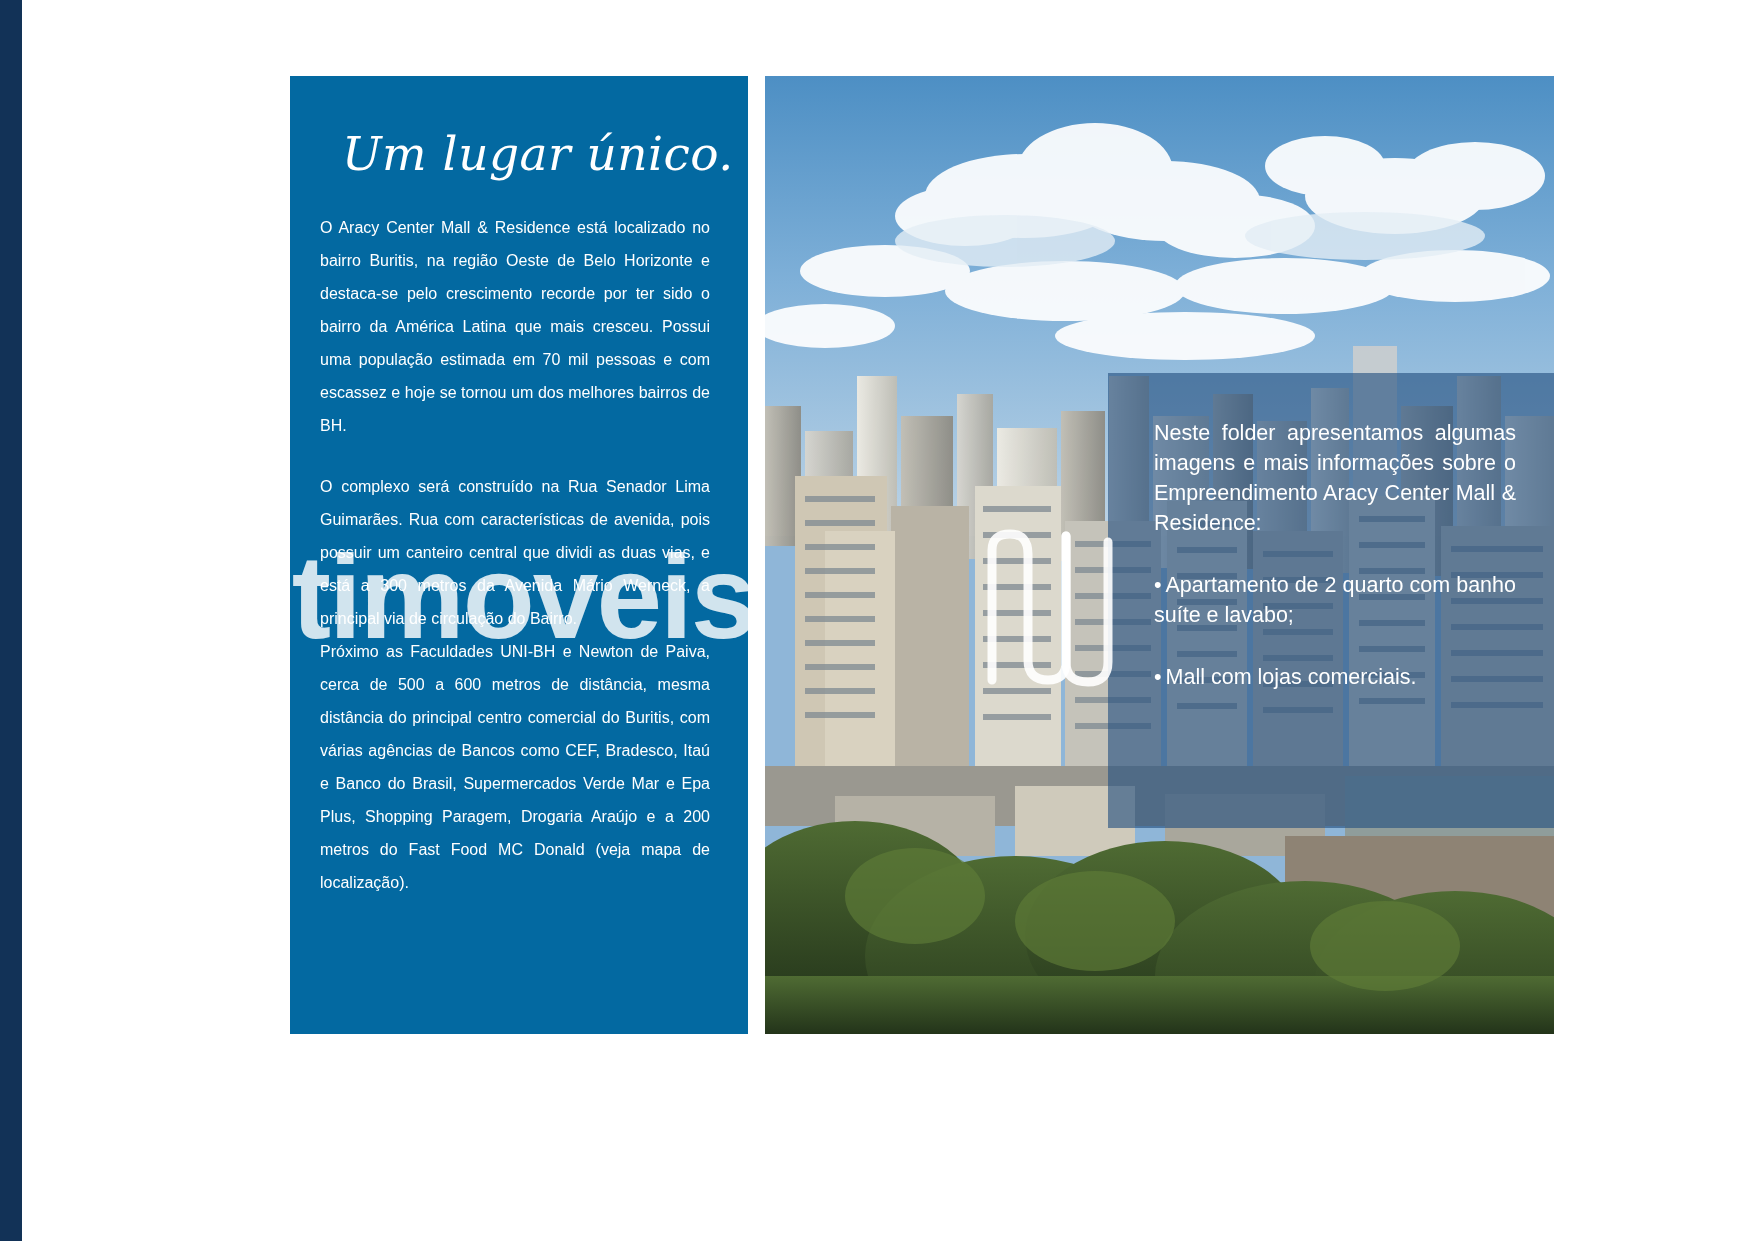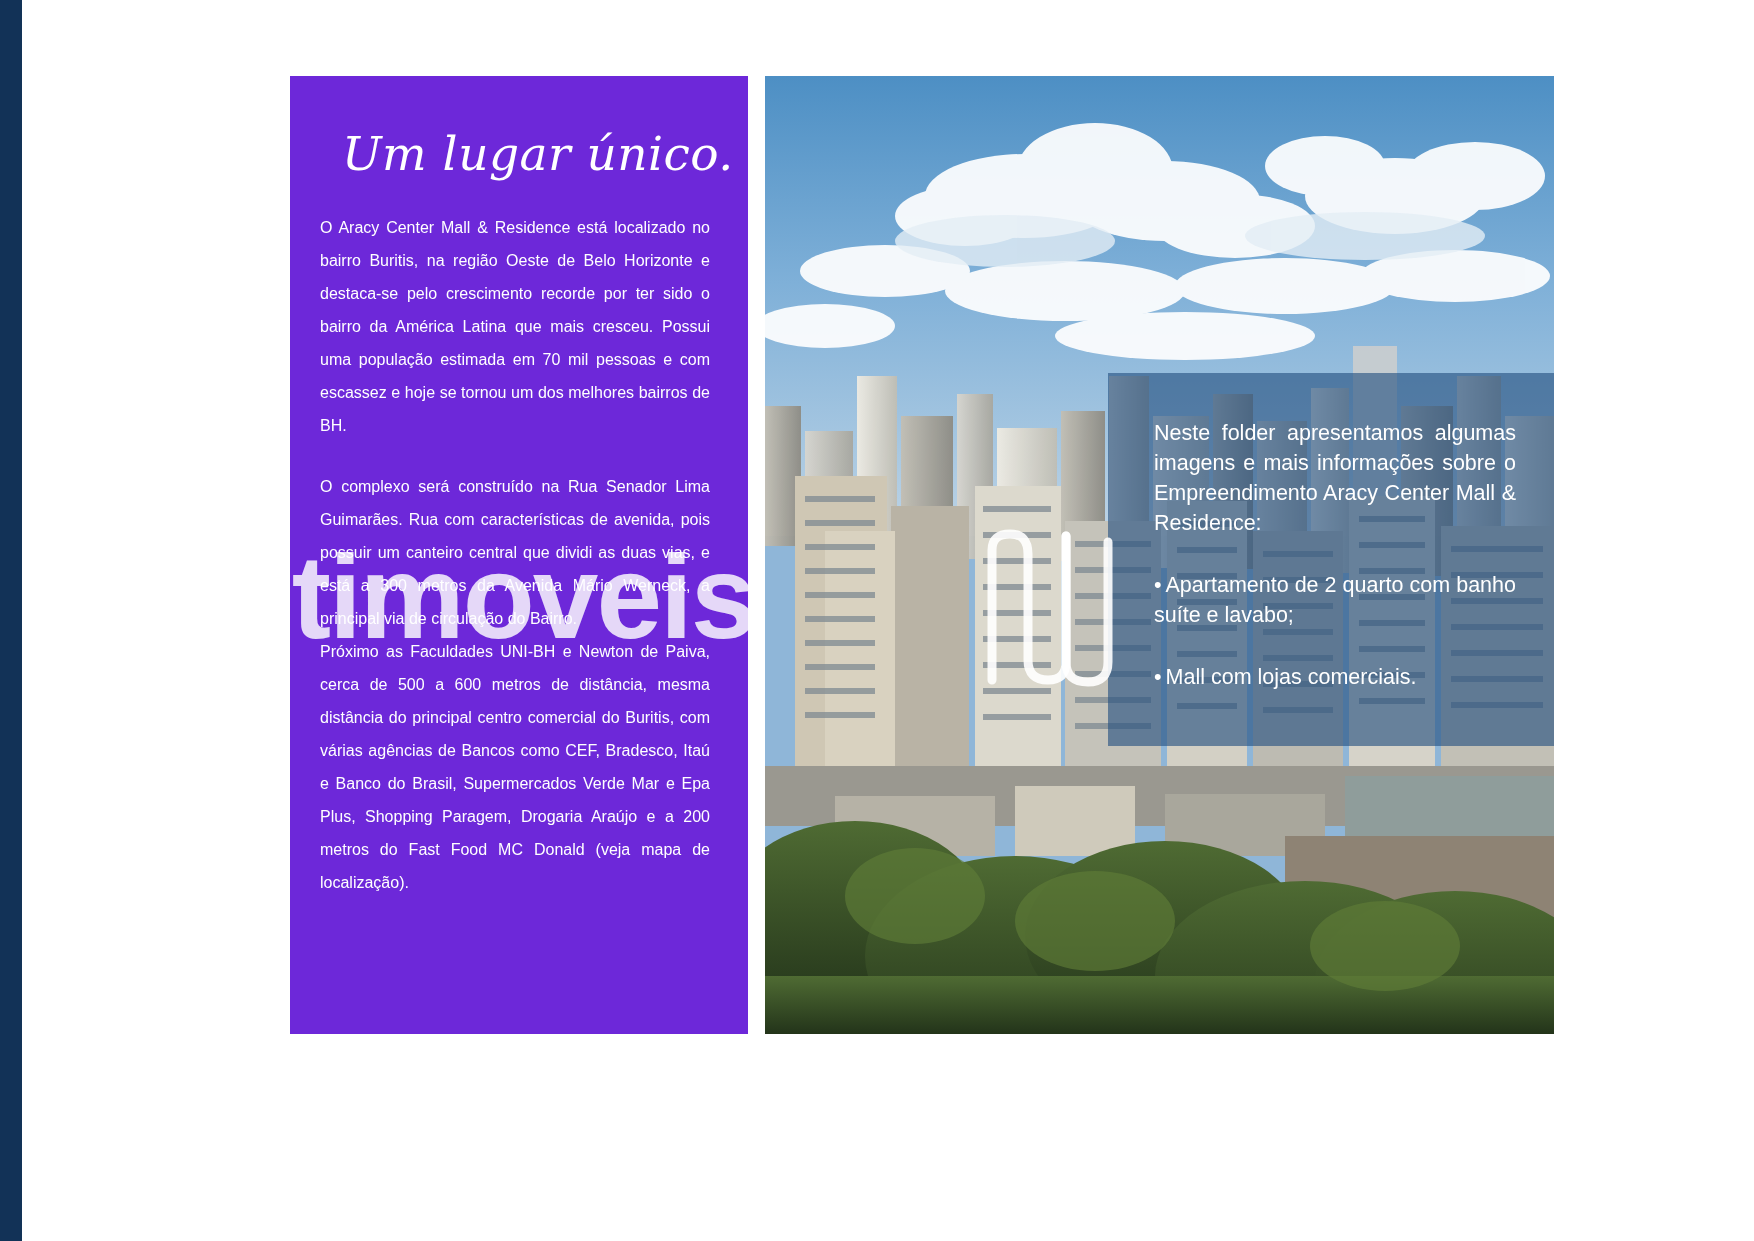--- a/index.html
+++ b/index.html
@@ -25,21 +25,21 @@
     background: #123257;
   }
 
   
   .text-panel {
     position: absolute;
     left: 290px;
     top: 76px;
     width: 458px;
     height: 958px;
-    background: #6d28d9;
+    background: #0369a1;
     box-sizing: border-box;
     padding: 54px 38px 0 30px;
   }
 
   .script-title {
     font-family: "DejaVu Serif", serif;
     font-style: italic;
     color: #ffffff;
     font-size: 47px;
     line-height: 1.0;
@@ -69,21 +69,21 @@
     background: #8fb6d8;
   }
   .photo svg { display: block; }
 
   
   .callout {
     position: absolute;
     left: 1108px;
     top: 373px;
     width: 446px;
-    height: 373px;
+    height: 455px;
     background: rgba(36, 79, 128, 0.62);
     box-sizing: border-box;
     padding: 45px 38px 0 46px;
     color: #ffffff;
   }
   .callout p {
     margin: 0;
     font-size: 21.5px;
     line-height: 30px;
     text-align: justify;

